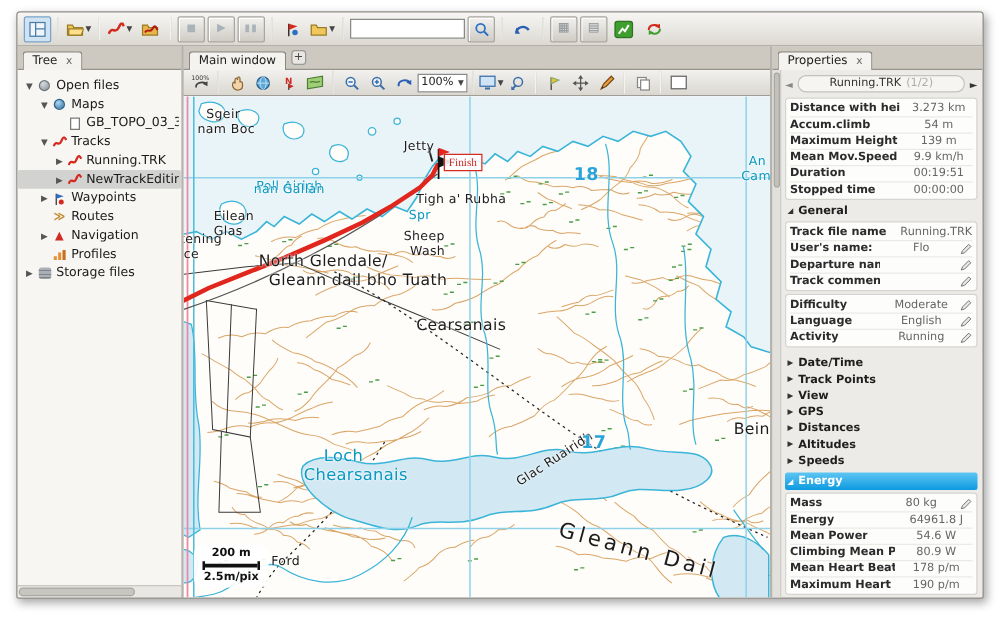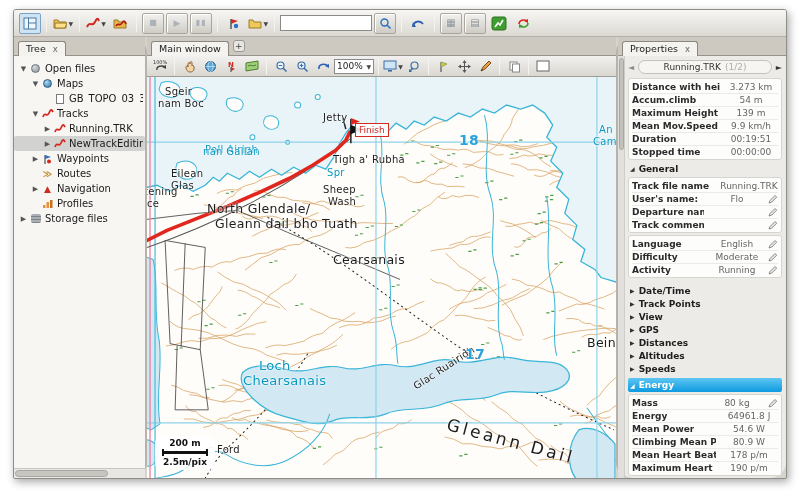--- a/index.html
+++ b/index.html
@@ -15,21 +15,21 @@
     border:1px solid transparent;border-radius:2px;position:relative;flex:0 0 auto;}
   .tb.pressed{background:#cfe3f3;border-color:#7aa3c8;}
   .tb.embossed{background:linear-gradient(#f2f1ee,#cfccc5);border:1px solid #a9a6a0;
     box-shadow:inset 1px 1px 0 #fff;}
   .caret{font-size:6px;color:#444;margin-left:1px;}
   .sep{width:1px;height:18px;background:#b2afa8;border-right:1px solid #f4f3f0;margin:0 3px;flex:0 0 auto;}
   #searchbox{width:92px;height:16px;border:1px solid #8a8a8a;background:#fff;font-size:10px;padding:0 3px;}
   .glyph{font-size:12px;line-height:1;}
   
   #content{flex:1;display:flex;min-height:0;}
-  .panel{display:flex;flex-direction:column;min-height:0;border-radius:16px;}
+  .panel{display:flex;flex-direction:column;min-height:0;}
   #left{width:133px;flex:0 0 133px;border-right:2px solid #b6b3ac;}
   #center{flex:1;min-width:0;}
   #right{width:170px;flex:0 0 170px;border-left:2px solid #b6b3ac;background:#edebe7;}
   .tabstrip{height:19px;flex:0 0 19px;background:#cdc9c1;display:flex;align-items:flex-end;
     padding:0 0 0 4px;border-bottom:1px solid #96938c;}
   .tab{background:#f4f3f0;border:1px solid #8a877f;border-bottom:none;border-radius:3px 3px 0 0;
     padding:1px 7px 2px 7px;font-size:9.5px;color:#222;display:flex;gap:7px;align-items:center;
     position:relative;top:1px;white-space:nowrap;}
   .tabclose{font-size:8.5px;color:#666;}
   .plusbtn{width:12px;height:12px;margin:0 0 3px 4px;border:1px solid #999;border-radius:3px;
@@ -59,21 +59,21 @@
   #maparea{flex:1;position:relative;background:#fff;overflow:hidden;min-height:0;}
   #mapsvg{position:absolute;inset:0;width:100%;height:100%;}
   .mlabel{position:absolute;white-space:nowrap;color:#1c1c1c;font-size:10px;letter-spacing:.3px;
     text-shadow:0 0 2px #fff,0 0 2px #fff;line-height:1;}
   .mlabel.cy{color:#0898c0;}
   .mlabel.big{font-size:12.5px;}
   .mlabel.cybig{color:#0898c0;font-size:13px;}
   .mlabel.grid{color:#2aa3d9;font-weight:bold;font-size:14px;}
   .mlabel.huge{font-size:17px;letter-spacing:3px;}
   .finishchip{position:absolute;font-size:9px;color:#d42a20;border:1px solid #d42a20;
-    background:rgba(255,255,255,.88);padding:0 3px;line-height:12px;}
+    background:rgba(255,255,255,.88);padding:0 3px;line-height:12px;font-family:Liberation Serif, serif;}
   #scalechip{position:absolute;left:8px;bottom:8px;background:rgba(255,255,255,.92);border-radius:7px;
     padding:2px 7px 3px 7px;display:flex;flex-direction:column;align-items:center;font-size:9px;font-weight:bold;color:#111;}
   .scalebar{width:46px;height:7px;border-left:2px solid #111;border-right:2px solid #111;position:relative;margin:1px 0;}
   .scalebar:after{content:"";position:absolute;left:0;right:0;top:2px;height:3px;background:#111;}
   
   #propwrap{flex:1;display:flex;min-height:0;}
   #propscroll{width:7px;flex:0 0 7px;background:#e2e0dc;border-right:1px solid #cfcdc8;padding-top:2px;}
   #propthumb{width:5px;height:92px;margin-left:1px;background:#c3c1bc;border-radius:3px;border:1px solid #a9a7a2;}
   #propbody{flex:1;padding:3px 4px 0 3px;font-size:9px;color:#333;overflow:hidden;min-width:0;}
   #tracknav{height:16px;display:flex;align-items:center;gap:4px;margin-bottom:3px;}
@@ -599,34 +599,34 @@
                 <span class="plab">Track comments:</span>
                 <span class="pval long"></span>
                 <svg class="pencil" width="10" height="10">
                   <path d="M1,9 L2,6.5 L7,1.5 L8.7,3.2 L3.7,8.2 L1,9 Z" fill="#e8e6e2" stroke="#777" stroke-width=".8"></path>
                 </svg>
               </div>
           </div>
 
           <div class="card">
             <div class="prow">
+                <span class="plab">Difficulty</span>
+                <span class="pval long">Moderate</span>
+                <svg class="pencil" width="10" height="10">
+                  <path d="M1,9 L2,6.5 L7,1.5 L8.7,3.2 L3.7,8.2 L1,9 Z" fill="#e8e6e2" stroke="#777" stroke-width=".8"></path>
+                </svg>
+              </div>
+            <div class="prow">
                 <span class="plab">Language</span>
                 <span class="pval long">English</span>
                 <svg class="pencil" width="10" height="10">
                   <path d="M1,9 L2,6.5 L7,1.5 L8.7,3.2 L3.7,8.2 L1,9 Z" fill="#e8e6e2" stroke="#777" stroke-width=".8"></path>
                 </svg>
               </div>
             <div class="prow">
-                <span class="plab">Difficulty</span>
-                <span class="pval long">Moderate</span>
-                <svg class="pencil" width="10" height="10">
-                  <path d="M1,9 L2,6.5 L7,1.5 L8.7,3.2 L3.7,8.2 L1,9 Z" fill="#e8e6e2" stroke="#777" stroke-width=".8"></path>
-                </svg>
-              </div>
-            <div class="prow">
                 <span class="plab">Activity</span>
                 <span class="pval long">Running</span>
                 <svg class="pencil" width="10" height="10">
                   <path d="M1,9 L2,6.5 L7,1.5 L8.7,3.2 L3.7,8.2 L1,9 Z" fill="#e8e6e2" stroke="#777" stroke-width=".8"></path>
                 </svg>
               </div>
           </div>
 
           <div class="gap"></div>
           <div class="sechead">

